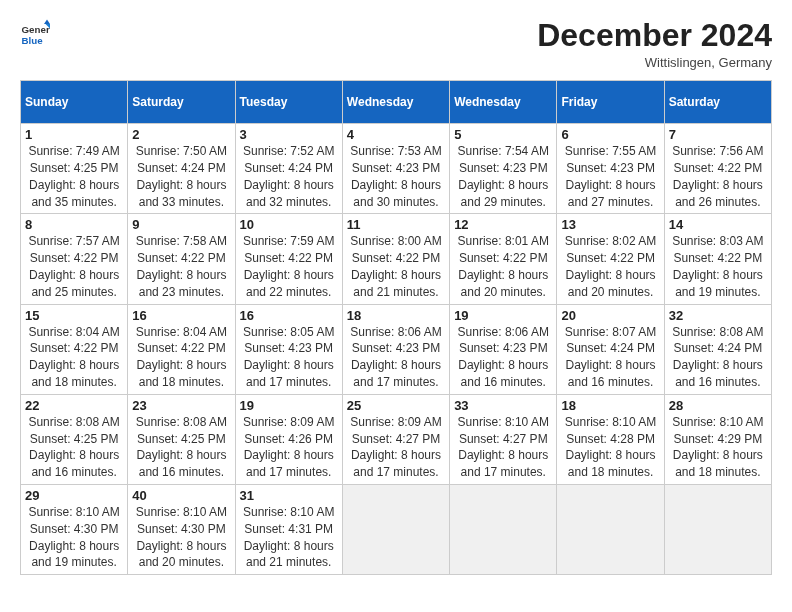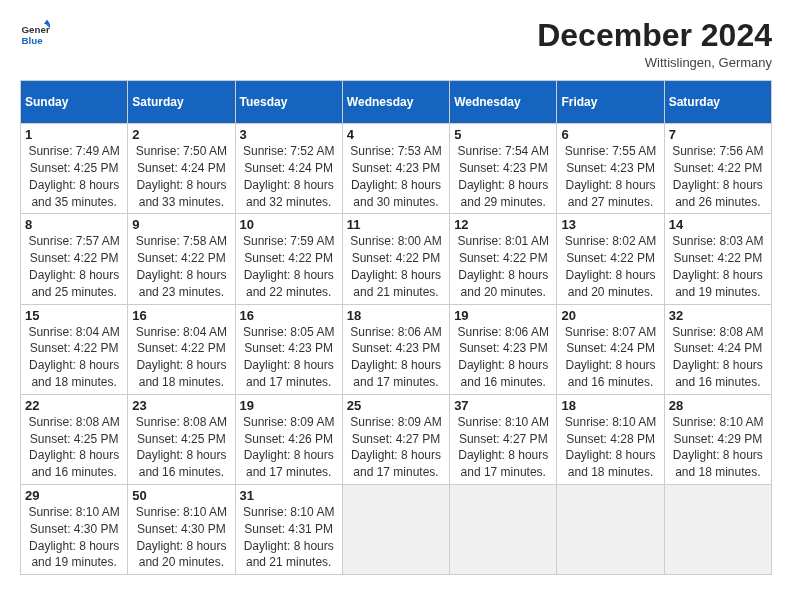--- a/index.html
+++ b/index.html
@@ -221,39 +221,39 @@
           </td>
           <td>
             <span class="day-number">19</span>
             <div class="day-info">Sunrise: 8:09 AM<br>Sunset: 4:26 PM<br>Daylight: 8 hours and 17 minutes.</div>
           </td>
           <td>
             <span class="day-number">25</span>
             <div class="day-info">Sunrise: 8:09 AM<br>Sunset: 4:27 PM<br>Daylight: 8 hours and 17 minutes.</div>
           </td>
           <td>
-            <span class="day-number">37</span>
+            <span class="day-number">33</span>
             <div class="day-info">Sunrise: 8:10 AM<br>Sunset: 4:27 PM<br>Daylight: 8 hours and 17 minutes.</div>
           </td>
           <td>
             <span class="day-number">18</span>
             <div class="day-info">Sunrise: 8:10 AM<br>Sunset: 4:28 PM<br>Daylight: 8 hours and 18 minutes.</div>
           </td>
           <td>
             <span class="day-number">28</span>
             <div class="day-info">Sunrise: 8:10 AM<br>Sunset: 4:29 PM<br>Daylight: 8 hours and 18 minutes.</div>
           </td>
         </tr>
         <tr class="last-row">
           <td>
             <span class="day-number">29</span>
             <div class="day-info">Sunrise: 8:10 AM<br>Sunset: 4:30 PM<br>Daylight: 8 hours and 19 minutes.</div>
           </td>
           <td>
-            <span class="day-number">50</span>
+            <span class="day-number">40</span>
             <div class="day-info">Sunrise: 8:10 AM<br>Sunset: 4:30 PM<br>Daylight: 8 hours and 20 minutes.</div>
           </td>
           <td>
             <span class="day-number">31</span>
             <div class="day-info">Sunrise: 8:10 AM<br>Sunset: 4:31 PM<br>Daylight: 8 hours and 21 minutes.</div>
           </td>
           <td class="empty"></td>
           <td class="empty"></td>
           <td class="empty"></td>
           <td class="empty"></td>

